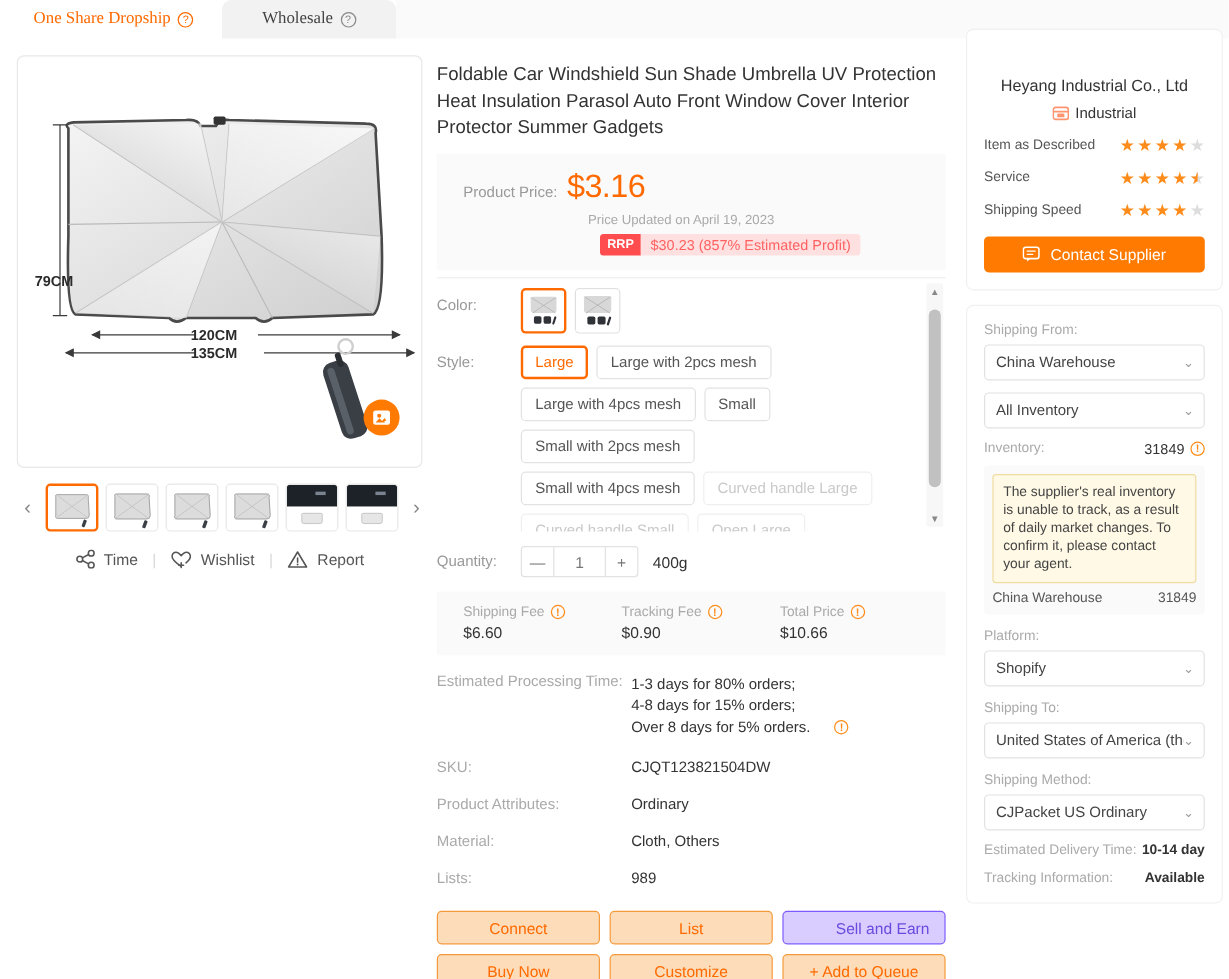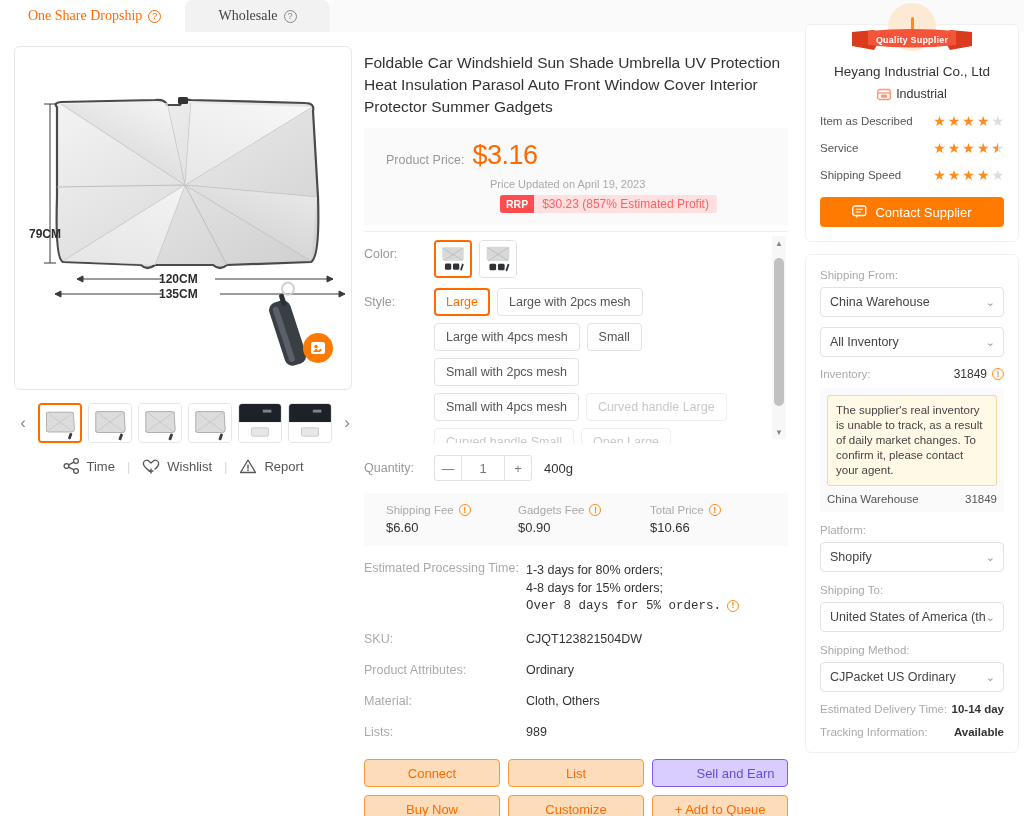--- a/index.html
+++ b/index.html
@@ -525,40 +525,40 @@
     <div class="fees">
       <div class="fee">
         <div class="fee-lbl">
           <span>Shipping Fee</span>
           <span class="iwarn">!</span>
         </div>
         <div class="fee-val">$6.60</div>
       </div>
       <div class="fee">
         <div class="fee-lbl">
-          <span>Gadgets Fee</span>
+          <span>Tracking Fee</span>
           <span class="iwarn">!</span>
         </div>
         <div class="fee-val">$0.90</div>
       </div>
       <div class="fee">
         <div class="fee-lbl">
           <span>Total Price</span>
           <span class="iwarn">!</span>
         </div>
         <div class="fee-val">$10.66</div>
       </div>
     </div>
 
     <div class="info-row">
       <div class="info-lbl">Estimated Processing Time:</div>
       <div class="info-val">
         <div>1-3 days for 80% orders;</div>
         <div>4-8 days for 15% orders;</div>
-        <div style="display:flex; align-items:center; gap:6px;font-family:Liberation Mono, monospace;">
+        <div style="display:flex; align-items:center; gap:20px;">
           <span>Over 8 days for 5% orders.</span>
           <span class="iwarn">!</span>
         </div>
       </div>
     </div>
 
     <div class="det-row">
       <div class="det-lbl">SKU:</div>
       <div class="det-val">CJQT123821504DW</div>
     </div>
@@ -581,33 +581,20 @@
       <div class="btn purple">Sell and Earn</div>
       <div class="btn orange">Buy Now</div>
       <div class="btn orange">Customize</div>
       <div class="btn orange">+ Add to Queue</div>
     </div>
   </div>
 
   <div class="right">
 
     <div class="card supplier-card">
-      <div class="badge-wrap">
-        <div class="badge-circle">
-          <div class="badge-bar"></div>
-        </div>
-        <div class="ribbon">
-          <svg width="120" height="22" viewBox="0 0 120 22">
-            <path d="M0 3 L22 1 L28 11 L22 21 L0 17 Z" fill="#d93b1c"></path>
-            <path d="M120 3 L98 1 L92 11 L98 21 L120 17 Z" fill="#d93b1c"></path>
-            <path d="M16 2 Q60 -2 104 2 L104 16 Q60 21 16 16 Z" fill="#f4553a"></path>
-          </svg>
-        </div>
-        <div class="ribbon-txt" style="top:30px;">Quality Supplier</div>
-      </div>
 
       <div class="sup-name">Heyang Industrial Co., Ltd</div>
       <div class="sup-type">
         <svg width="14" height="13" viewBox="0 0 14 13">
           <rect x="0.7" y="1.5" width="12.6" height="10" rx="2" fill="none" stroke="#ff9470" stroke-width="1.3"></rect>
           <line x1="0.7" y1="5" x2="13.3" y2="5" stroke="#ff9470" stroke-width="1.3"></line>
           <rect x="4" y="6.6" width="6" height="3.2" rx="1" fill="#ff9470"></rect>
         </svg>
         <span>Industrial</span>
       </div>

